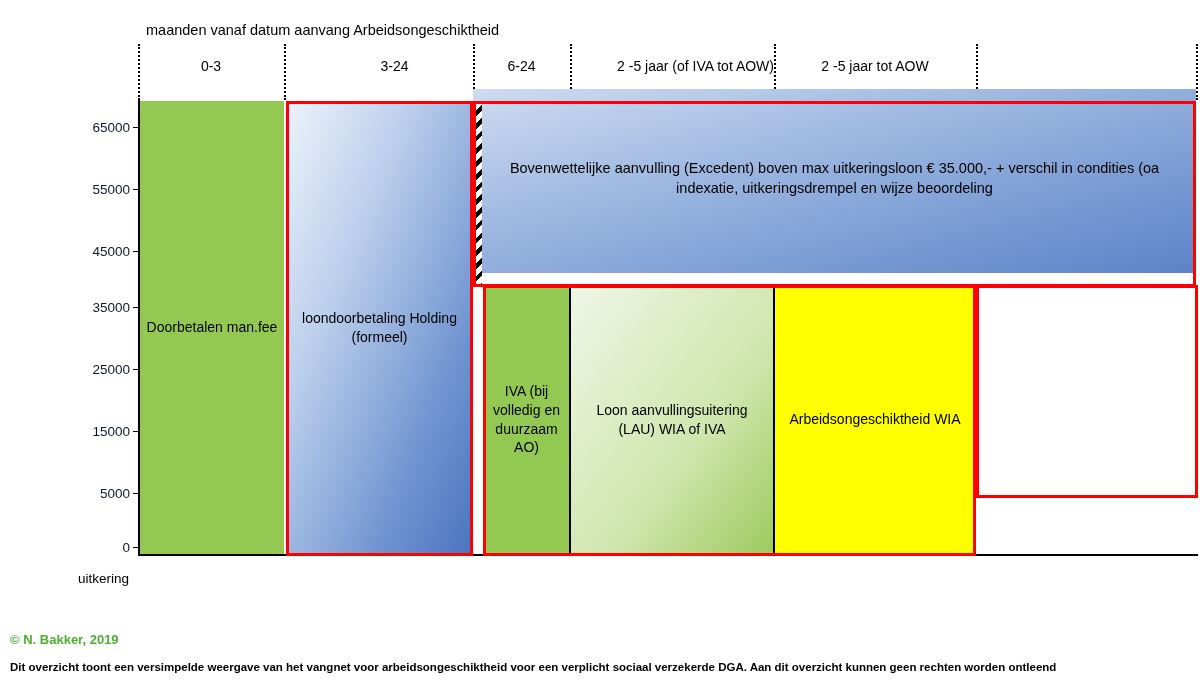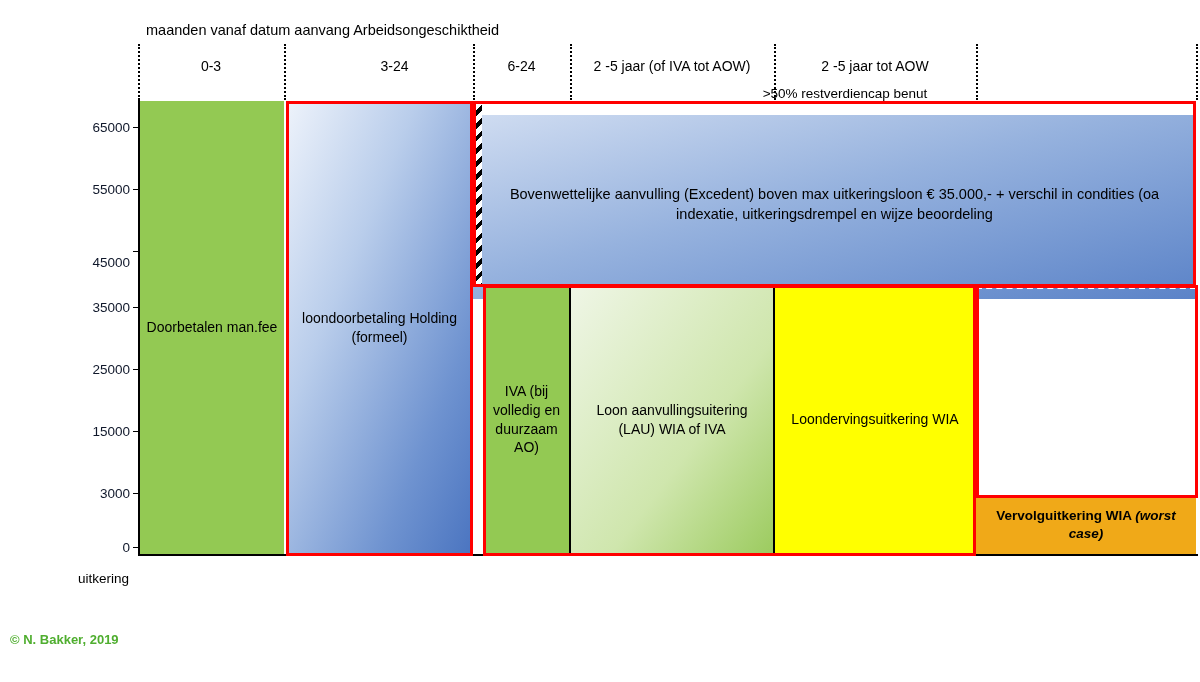--- a/index.html
+++ b/index.html
@@ -182,72 +182,68 @@
   <div class="vdot" style="left:284px;height:56px;"></div>
   <div class="vdot" style="left:473px;height:56px;"></div>
   <div class="vdot" style="left:570px;height:56px;"></div>
   <div class="vdot" style="left:774px;height:56px;"></div>
   <div class="vdot" style="left:976px;height:56px;"></div>
   <div class="vdot" style="left:1196px;height:56px;"></div>
 
   <div class="col-head" style="left:138px;width:146px;">0-3</div>
   <div class="col-head" style="left:300px;width:189px;">3-24</div>
   <div class="col-head" style="left:473px;width:97px;">6-24</div>
-  <div class="col-head" style="left:570px;width:204px;">2 -5 jaar (of IVA tot AOW)</div>
+  <div class="col-head" style="left:570px;width:204px;text-align:right;">2 -5 jaar (of IVA tot AOW)</div>
   <div class="col-head" style="left:774px;width:202px;">2 -5 jaar tot AOW</div>
 
   <div class="col-sub" style="left:744px;width:202px;">&gt;50% restverdiencap benut</div>
 
   <div class="ytick-wrap">
     <div class="ytick" style="top:120px;">65000</div>
     <div class="ytick" style="top:182px;">55000</div>
-    <div class="ytick" style="top:255px;">45000</div>
+    <div class="ytick" style="top:244px;">45000</div>
     <div class="ytick" style="top:300px;">35000</div>
     <div class="ytick" style="top:362px;">25000</div>
     <div class="ytick" style="top:424px;">15000</div>
-    <div class="ytick" style="top:486px;">3000</div>
+    <div class="ytick" style="top:486px;">5000</div>
     <div class="ytick" style="top:540px;">0</div>
   </div>
   <div class="ytick-mark" style="top:127px;"></div>
   <div class="ytick-mark" style="top:189px;"></div>
   <div class="ytick-mark" style="top:251px;"></div>
   <div class="ytick-mark" style="top:307px;"></div>
   <div class="ytick-mark" style="top:369px;"></div>
   <div class="ytick-mark" style="top:431px;"></div>
   <div class="ytick-mark" style="top:493px;"></div>
   <div class="ytick-mark" style="top:547px;"></div>
 
   <div class="y-axis-line"></div>
   <div class="x-axis-line"></div>
   <div class="uitkering-label">uitkering</div>
 
   <div class="block blue-grad" style="left:286px;top:101px;width:187px;height:453px;">loondoorbetaling Holding (formeel)</div>
 
   <div class="block green" style="left:140px;top:101px;width:144px;height:453px;">Doorbetalen man.fee</div>
 
-  <div class="block blue-grad-b top-align" style="left:473px;top:115px;width:723px;height:184px;font-size:14.5px;">
+  <div class="block blue-grad-b top-align" style="left:473px;top:89px;width:723px;height:184px;font-size:14.5px;">
     <div style="max-width:690px;margin-top:60px;">Bovenwettelijke aanvulling (Excedent) boven max  uitkeringsloon € 35.000,-  + verschil in condities (oa indexatie, uitkeringsdrempel en wijze beoordeling</div>
   </div>
 
   <div class="hatch" style="left:473px;top:101px;width:9px;height:184px;"></div>
 
   <div class="block green blk-border" style="left:483px;top:285px;width:87px;height:269px;">IVA (bij volledig en duurzaam AO)</div>
 
   <div class="block green-grad2 blk-border" style="left:570px;top:285px;width:204px;height:269px;">Loon aanvullingsuitering (LAU) WIA of IVA</div>
 
-  <div class="block yellow blk-border" style="left:774px;top:285px;width:202px;height:269px;">Loondervingsuitkering WIA</div>
+  <div class="block yellow blk-border" style="left:774px;top:285px;width:202px;height:269px;">Arbeidsongeschiktheid WIA</div>
 
   <div class="dash-sep" style="left:976px;top:287px;width:220px;"></div>
 
-  <div class="block orange" style="left:976px;top:496px;width:220px;height:58px;font-size:13.5px;">
-    <div>
-      <span class="bold">Vervolguitkering WIA </span><span class="bold italic">(worst case)</span>
-    </div>
-  </div>
 
   <div class="red-outline" style="left:286px;top:101px;width:187px;height:455px;"></div>
   <div class="red-outline" style="left:473px;top:101px;width:723px;height:186px;"></div>
   <div class="red-outline" style="left:483px;top:285px;width:493px;height:271px;"></div>
   <div class="red-outline" style="left:976px;top:285px;width:222px;height:213px;"></div>
 
   <div class="copyright">© N. Bakker, 2019</div>
+  <div class="footnote">Dit overzicht toont een versimpelde weergave van het vangnet voor arbeidsongeschiktheid voor een verplicht sociaal verzekerde DGA.  Aan dit overzicht kunnen geen rechten worden ontleend</div>
 
 </div>
 
 </body></html>

